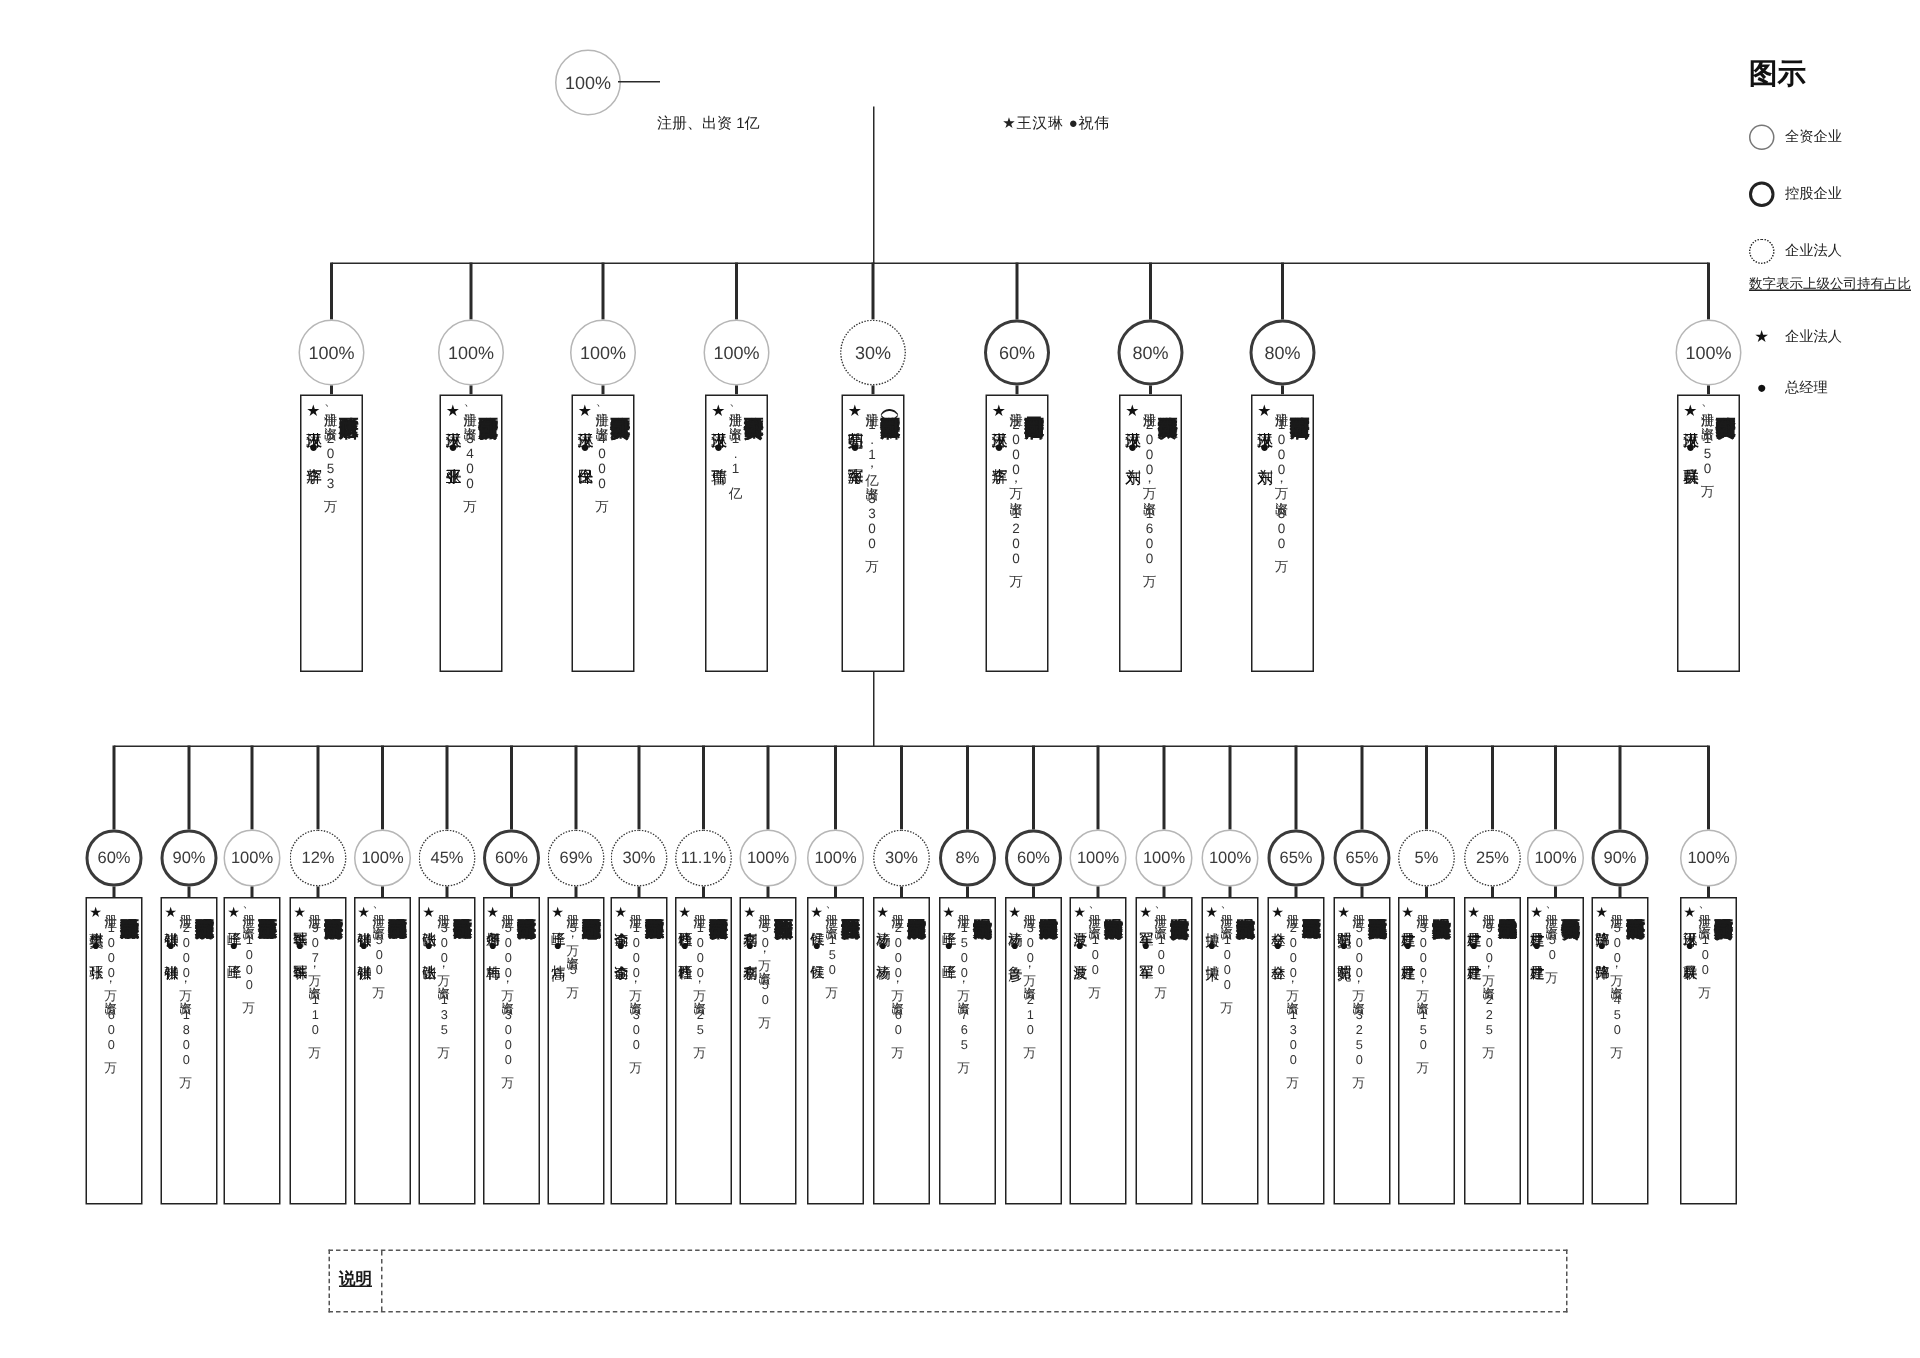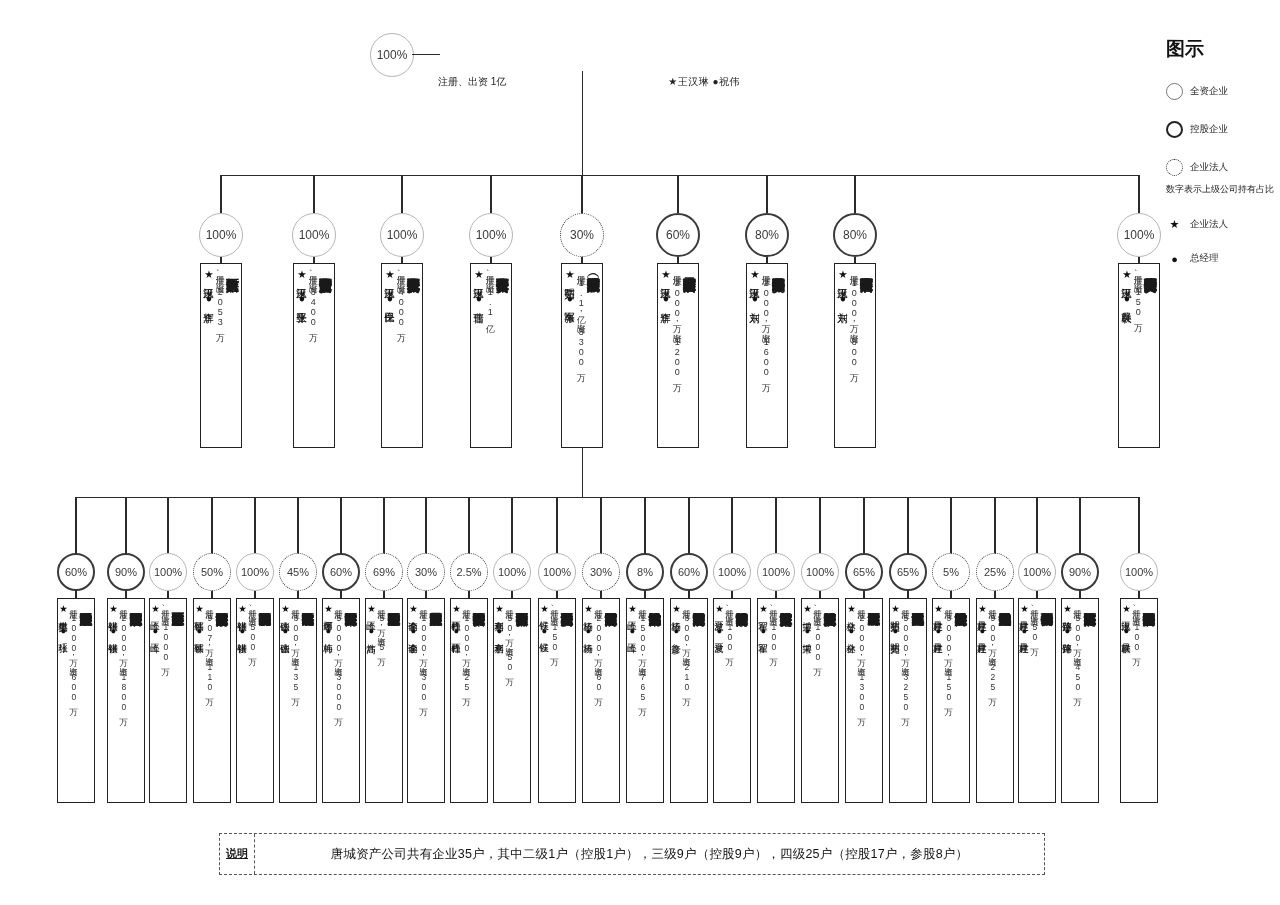--- a/index.html
+++ b/index.html
@@ -76,21 +76,21 @@
 
   
   .legend{position:absolute;left:1166px;top:36px;width:110px;}
   .legend-title{font-size:19px;font-weight:bold;color:#111;margin-bottom:8px;}
   .lg-row{display:flex;align-items:center;margin-bottom:7px;margin-top:21px;}
   .lg-circ{width:17px;height:17px;border-radius:50%;margin-right:7px;flex:0 0 auto;box-sizing:border-box;}
   .lg-circ.full{border:1px solid #777;}
   .lg-circ.ctrl{border:2px solid #222;}
   .lg-circ.minor{border:1.5px dotted #222;}
   .lg-txt{font-size:9.5px;color:#222;white-space:nowrap;}
-  .lg-note{font-size:9px;color:#222;margin:6px 0 22px 0;white-space:nowrap;}
+  .lg-note{font-size:9px;color:#222;margin:6px 0 22px 0;white-space:nowrap;text-decoration:underline;}
   .lg-sym{width:17px;margin-right:7px;text-align:center;font-size:11px;color:#111;flex:0 0 auto;}
 
   
   .note{
     position:absolute;left:219px;top:833px;width:826px;height:42px;
     border:1.5px dashed #555;display:flex;align-items:center;box-sizing:border-box;
     background:#fff;
   }
   .note-label{
     width:34px;flex:0 0 auto;border-right:1.5px dashed #555;
@@ -266,21 +266,21 @@
       <div class="pct full small" style="left: 149px; top: 553px;">100%</div>
       <div class="ln vln" style="left: 167.3px; top: 591px; height: 7px;"></div>
       <div class="node" style="left: 149px; top: 598px; width: 38px; height: 205px;">
         <div class="v n-name">陕西秦天下旅游信息有限公司</div>
         <div class="n-mid">
           <div class="v n-cap">注册、出资 1000万</div>
           <div class="v n-people">★王峰 ●王峰</div>
         </div>
       </div>
       <div class="ln vln" style="left: 211.3px; top: 497px; height: 56px;"></div>
-      <div class="pct minor small" style="left: 193px; top: 553px;">50%</div>
+      <div class="pct minor small" style="left: 193px; top: 553px;">12%</div>
       <div class="ln vln" style="left: 211.3px; top: 591px; height: 7px;"></div>
       <div class="node" style="left: 193px; top: 598px; width: 38px; height: 205px;">
         <div class="v n-name">陕西海市商务酒店股份有限公司</div>
         <div class="n-mid">
           <div class="v n-cap">注册 907万，出资 110万</div>
           <div class="v n-people">★韩铁军 ●韩铁军</div>
         </div>
       </div>
       <div class="ln vln" style="left: 254.3px; top: 497px; height: 56px;"></div>
       <div class="pct full small" style="left: 236px; top: 553px;">100%</div>
@@ -326,21 +326,21 @@
       <div class="pct minor small" style="left: 407px; top: 553px;">30%</div>
       <div class="ln vln" style="left: 425.3px; top: 591px; height: 7px;"></div>
       <div class="node" style="left: 407px; top: 598px; width: 38px; height: 205px;">
         <div class="v n-name">陕西蓝天白云温泉旅游管理有限公司</div>
         <div class="n-mid">
           <div class="v n-cap">注册 1000万，出资 300万</div>
           <div class="v n-people">★李金谕 ●李金谕</div>
         </div>
       </div>
       <div class="ln vln" style="left: 468.3px; top: 497px; height: 56px;"></div>
-      <div class="pct minor small" style="left: 450px; top: 553px;">2.5%</div>
+      <div class="pct minor small" style="left: 450px; top: 553px;">11.1%</div>
       <div class="ln vln" style="left: 468.3px; top: 591px; height: 7px;"></div>
       <div class="node" style="left: 450px; top: 598px; width: 38px; height: 205px;">
         <div class="v n-name">西安海市阁餐饮管理有限公司</div>
         <div class="n-mid">
           <div class="v n-cap">注册 1000万，出资 25万</div>
           <div class="v n-people">★杜西锋 ●杜西锋</div>
         </div>
       </div>
       <div class="ln vln" style="left: 511.3px; top: 497px; height: 56px;"></div>
       <div class="pct full small" style="left: 493px; top: 553px;">100%</div>
@@ -491,16 +491,15 @@
           <div class="v n-cap">注册、出资 100万</div>
           <div class="v n-people">★王汉琳 ●吴联群</div>
         </div>
       </div>
     </div>
 
   <div class="note">
     <div class="note-label">
         <span>说明</span>
       </div>
-    <div class="note-text">唐城资产公司共有企业35户，其中二级1户（控股1户），三级9户（控股9户），四级25户（控股17户，参股8户）</div>
   </div>
 
 </div>
 
 </body></html>

